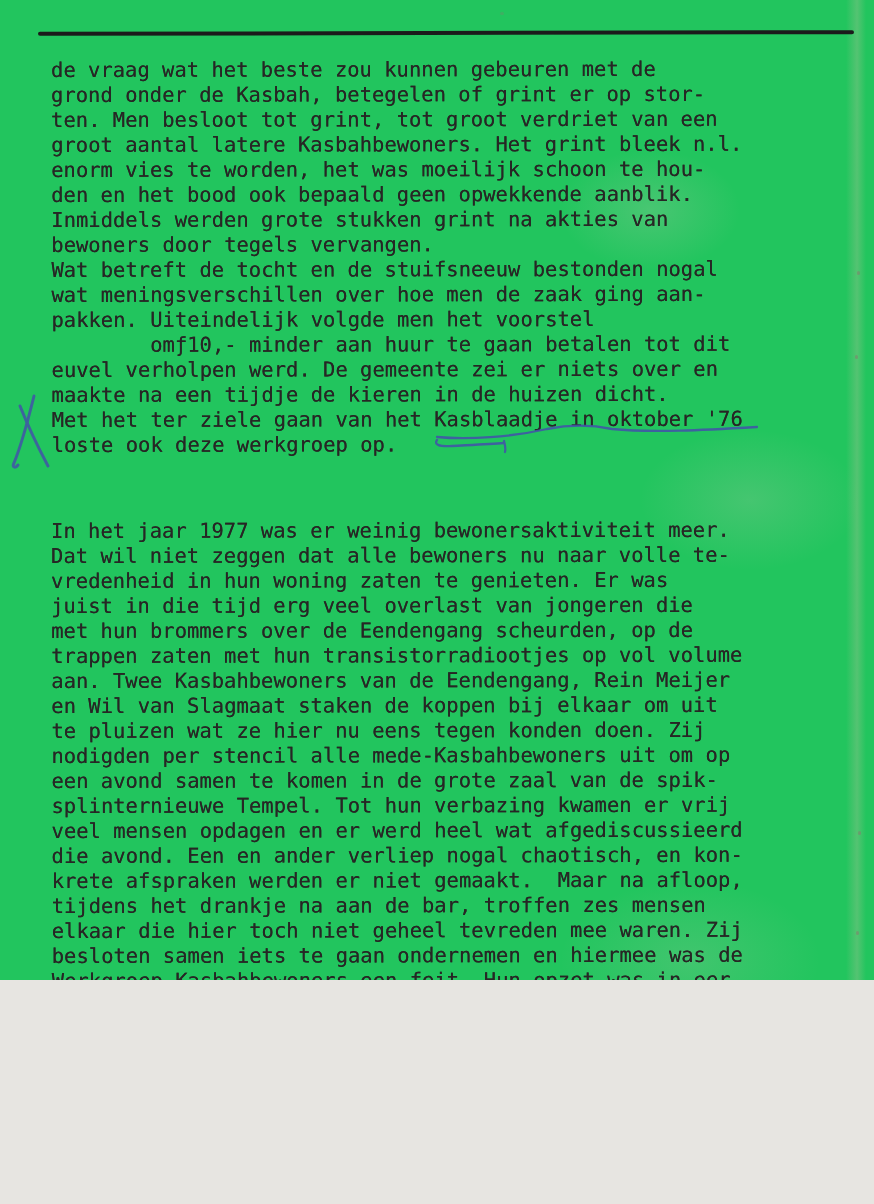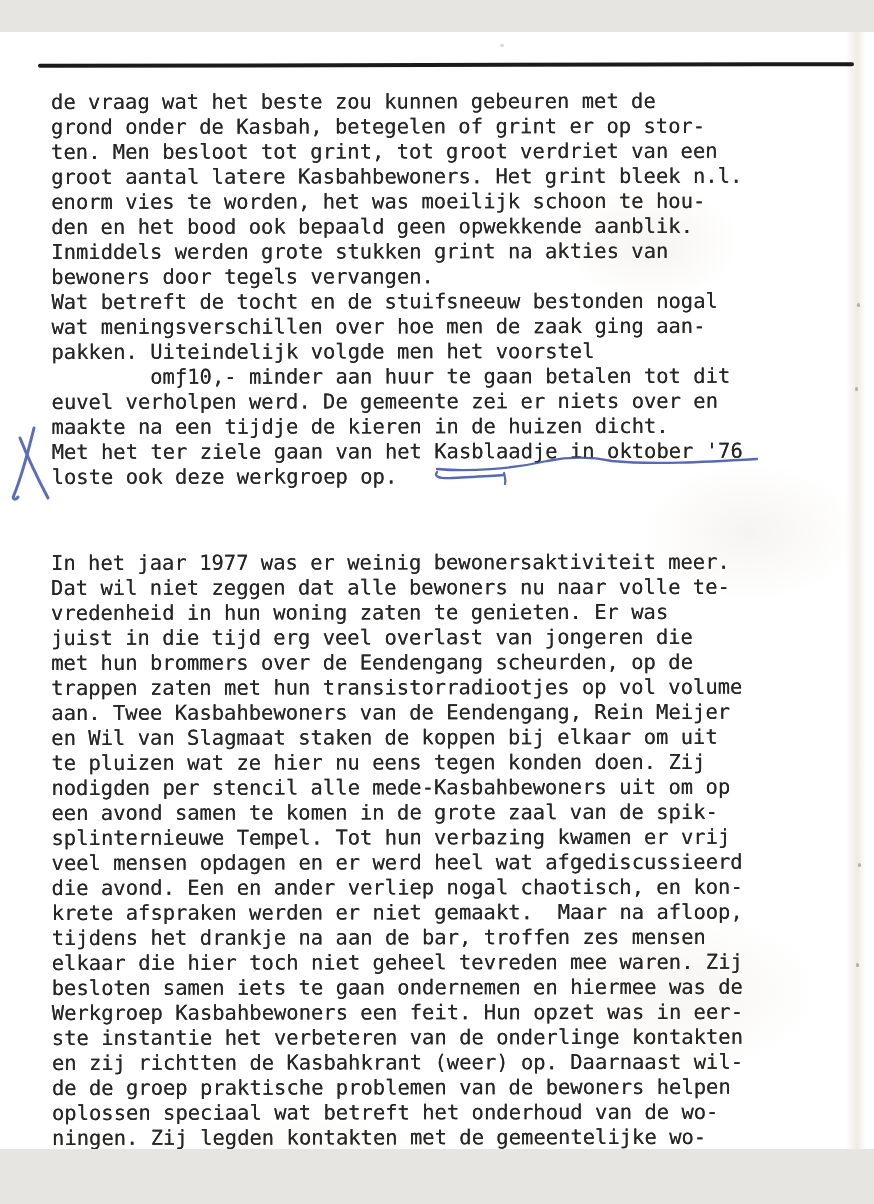--- a/index.html
+++ b/index.html
@@ -1,23 +1,22 @@
 <!DOCTYPE html>
 <html><head>
 <meta charset="utf-8">
 <style>
   html, body { margin: 0; padding: 0; background: #e7e5e1; }
   .page {
     position: relative;
     width: 874px;
-    height: 1117px;
-    background: #ffffff;
+    height: 980px;
+    background: #22c55e;
     overflow: hidden;
     font-family: "DejaVu Sans Mono", "Liberation Mono", monospace;
-    margin-top: 32px;
   }
   
   .smudge { position: absolute; pointer-events: none; border-radius: 50%; }
   .sm1 { left: 560px; top: 150px; width: 180px; height: 120px;
          background: radial-gradient(closest-side, rgba(210,202,186,0.22), rgba(210,202,186,0)); }
   .sm2 { left: 640px; top: 430px; width: 220px; height: 140px;
          background: radial-gradient(closest-side, rgba(208,200,184,0.20), rgba(208,200,184,0)); }
   .sm3 { left: 560px; top: 880px; width: 260px; height: 160px;
          background: radial-gradient(closest-side, rgba(206,199,184,0.18), rgba(206,199,184,0)); }
   .sm4 { left: 180px; top: 1080px; width: 260px; height: 120px;

